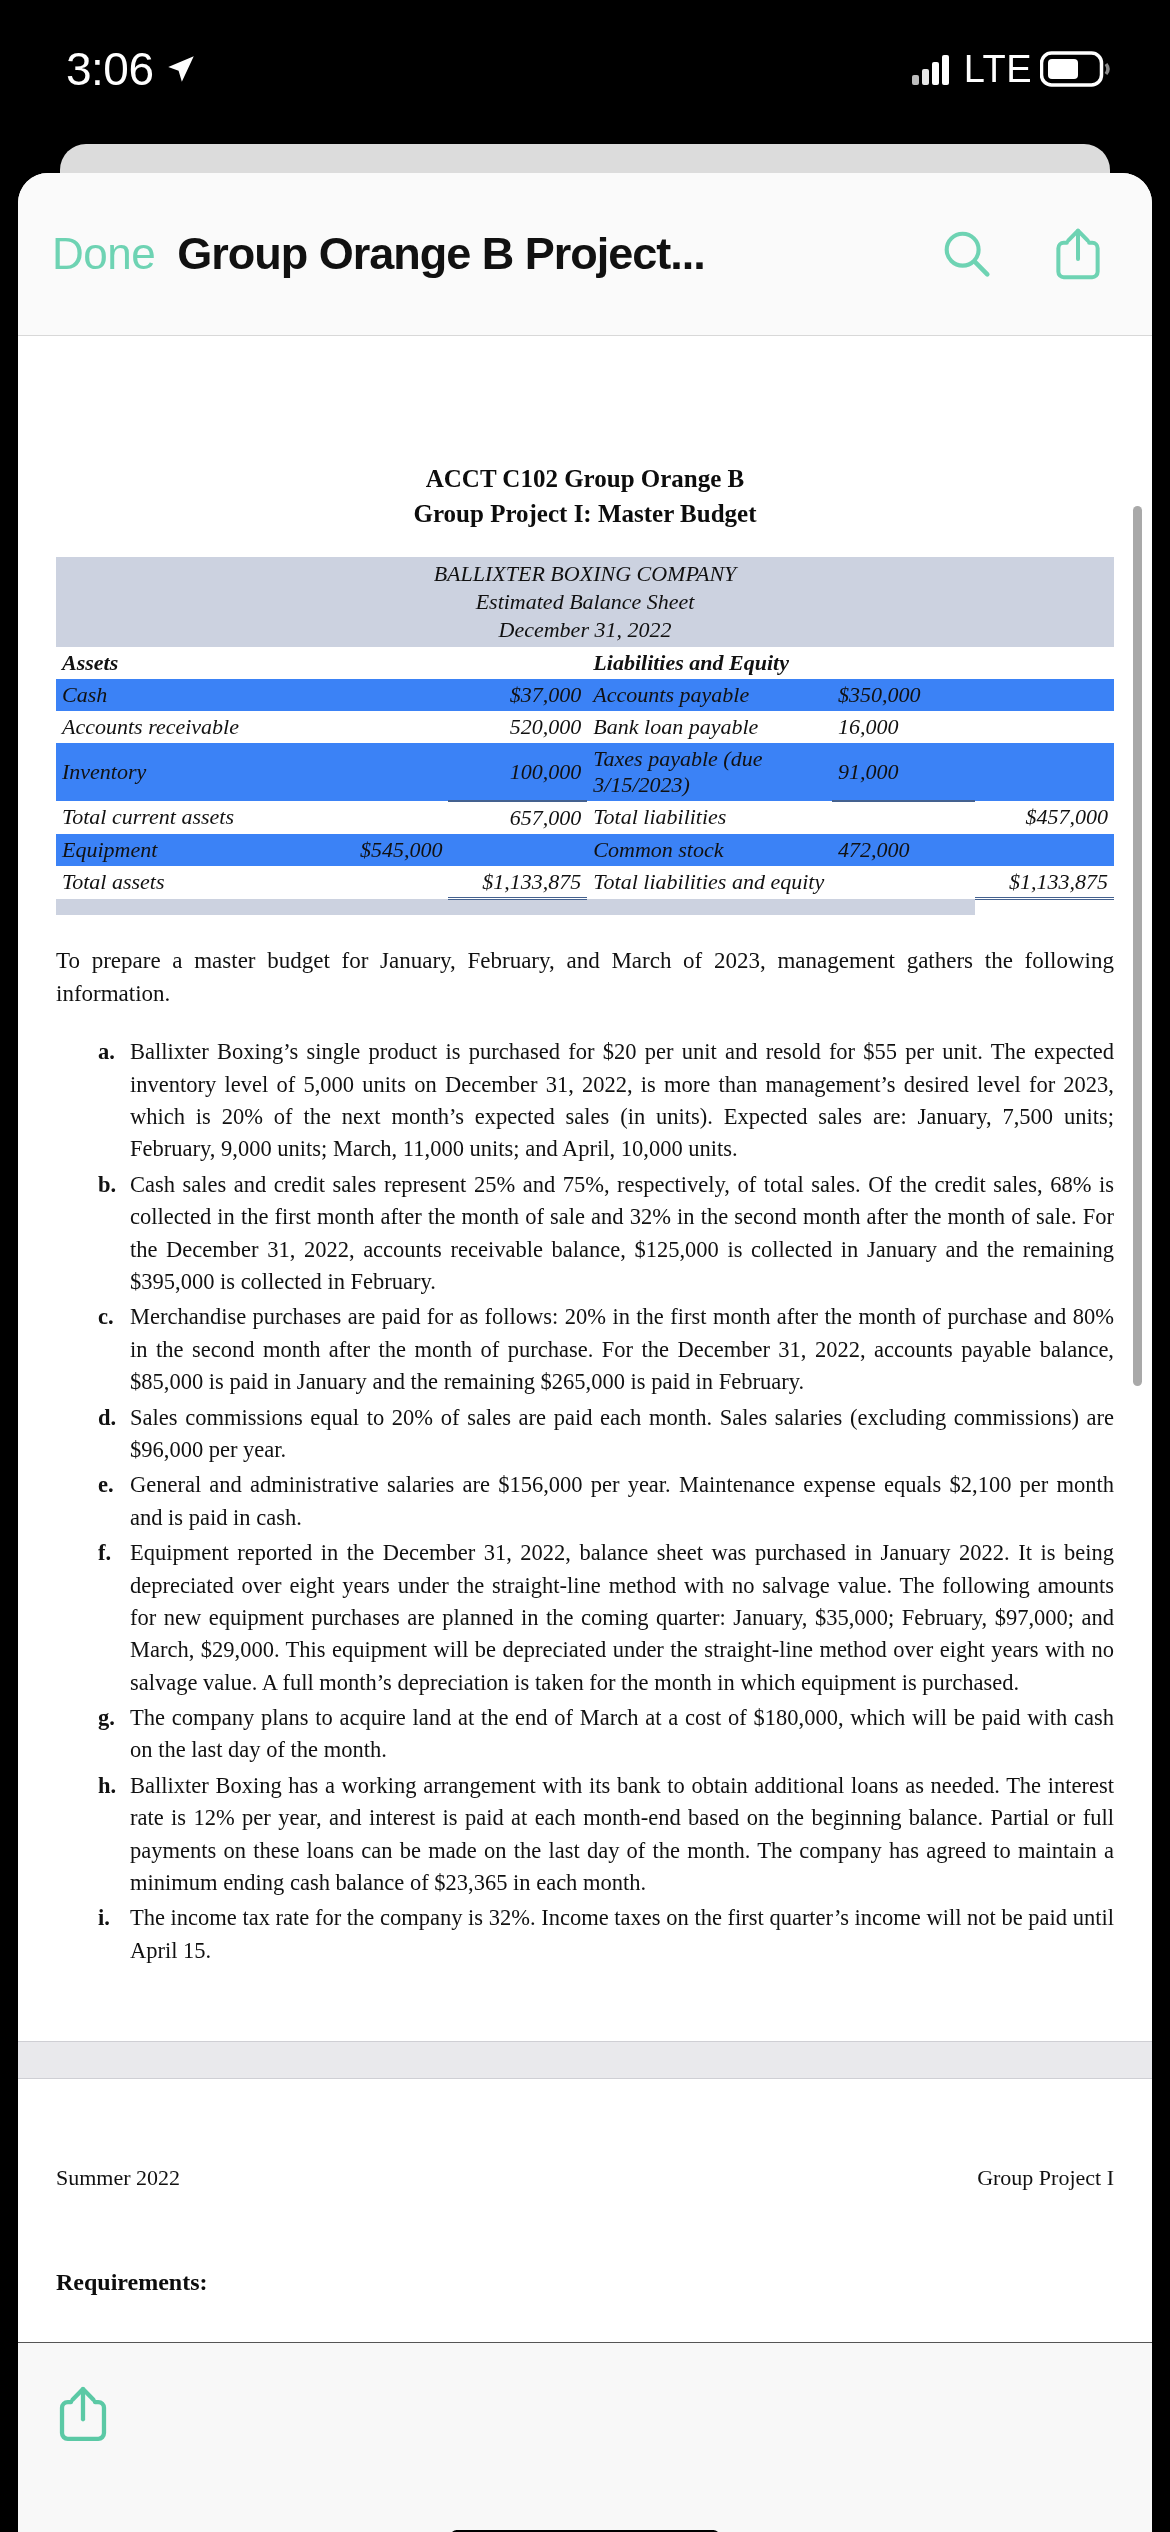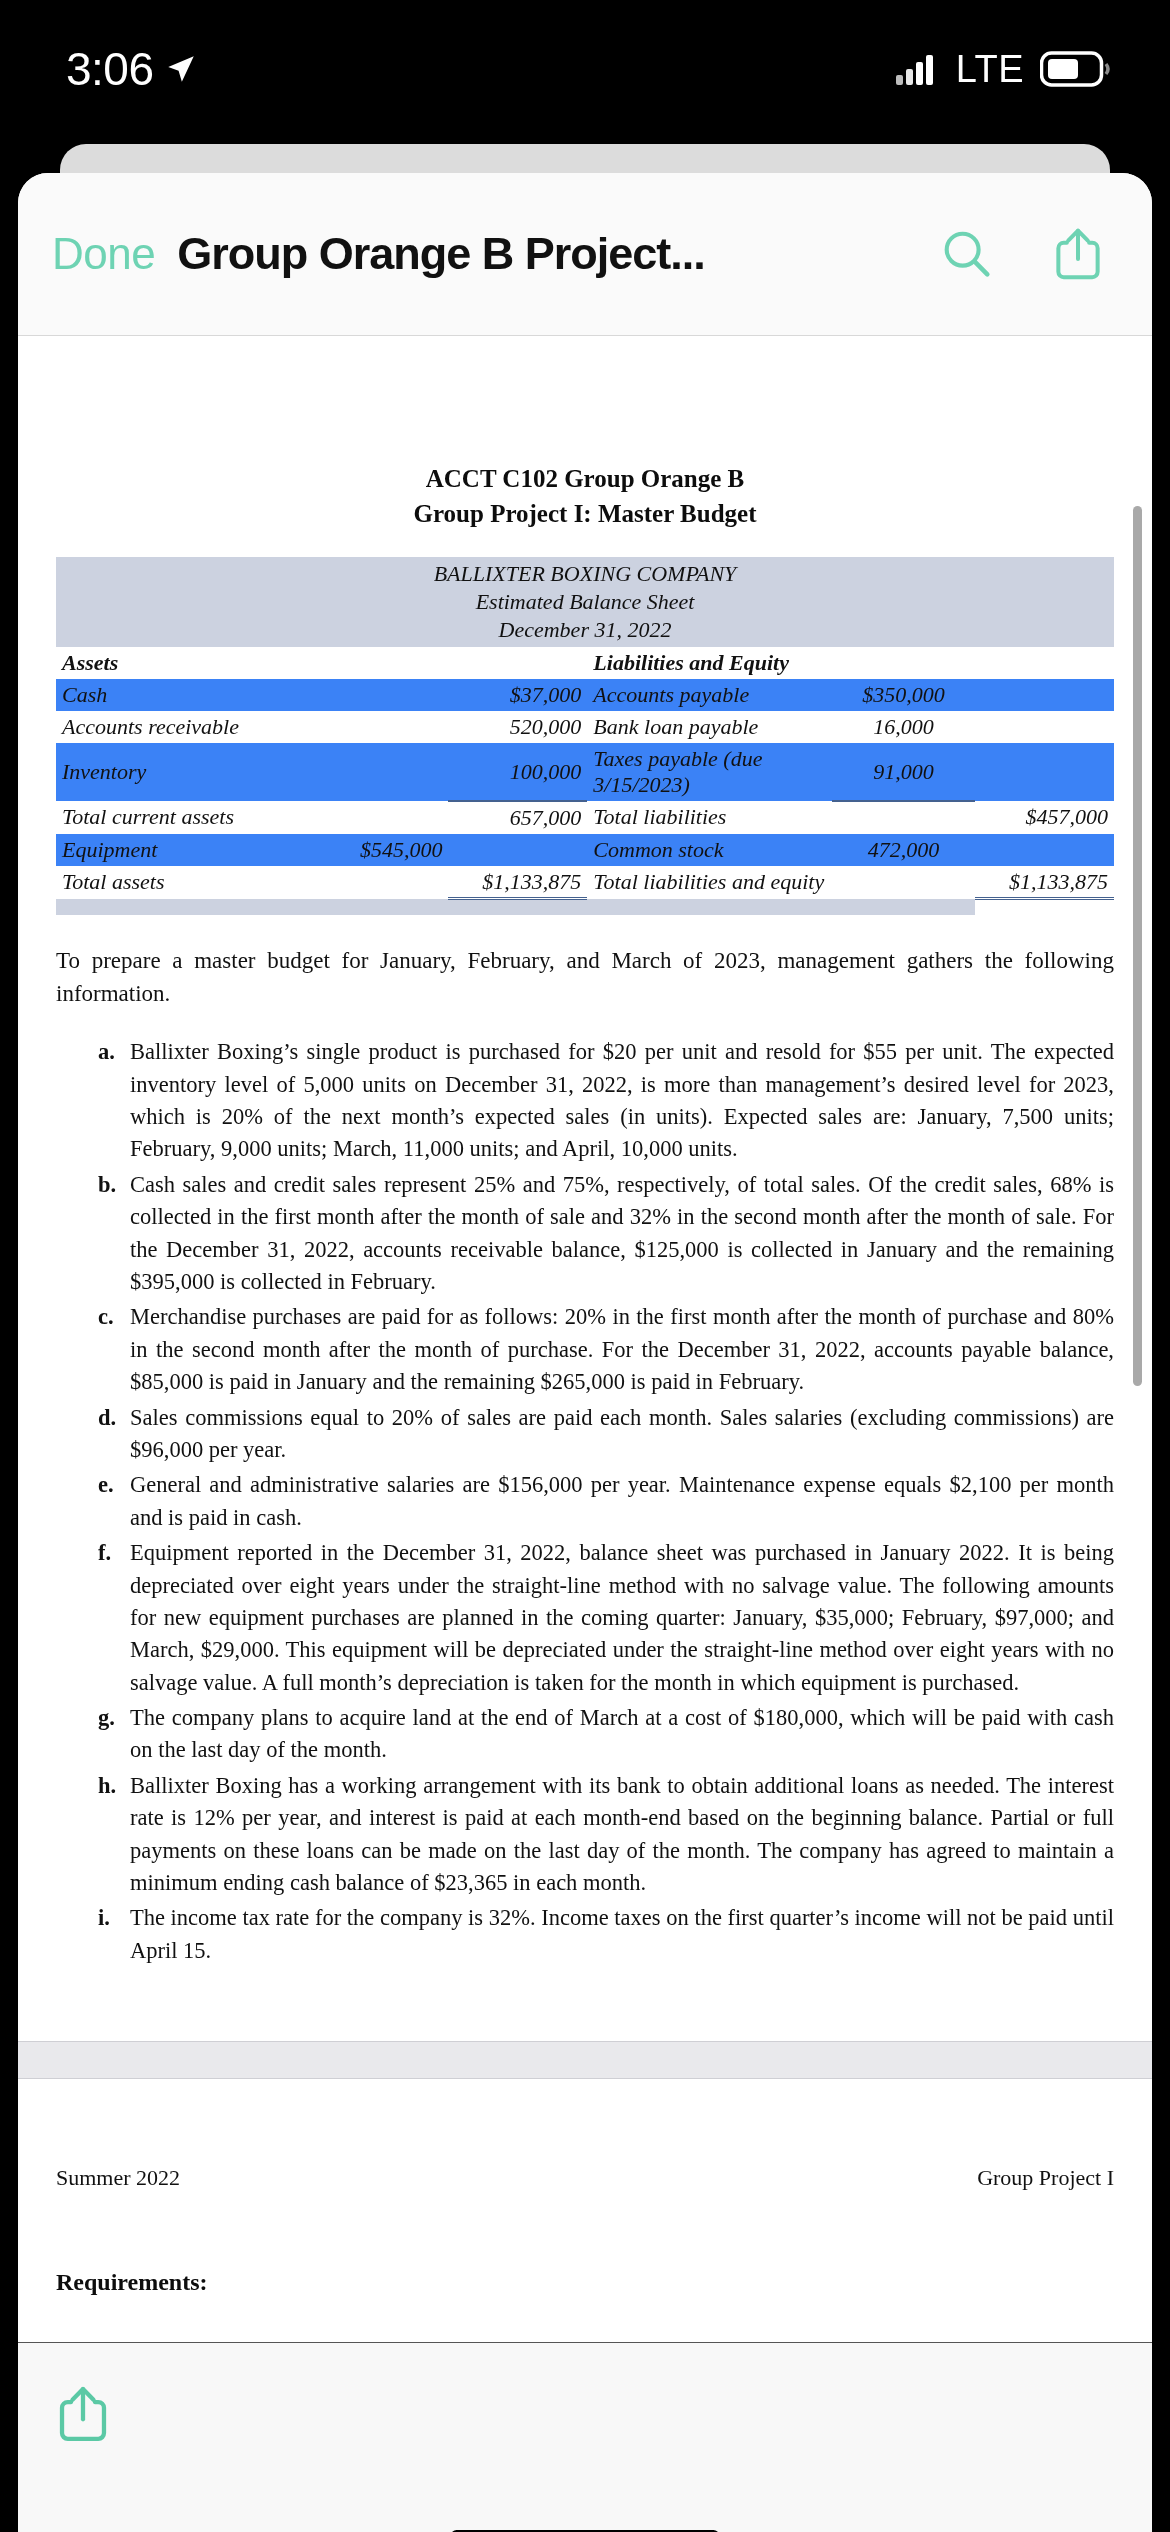--- a/index.html
+++ b/index.html
@@ -18,21 +18,21 @@
     display: flex; align-items: center;
     justify-content: space-between;
     padding: 0 58px 0 66px;
   }
   .status-time {
     font-size: 46px; font-weight: 400;
     letter-spacing: -0.5px;
     display: flex; align-items: center; gap: 10px;
   }
   .loc-arrow { display: block; }
-  .status-right { display: flex; align-items: center; gap: 16px; }
+  .status-right { display: flex; align-items: center; gap: 8px; }
   .lte-label { font-size: 38px; font-weight: 500; letter-spacing: 0.5px; }
 
   
   .sheet-back {
     position: absolute; top: 144px; left: 60px;
     width: 1050px; height: 90px;
     background: #dcdcdc;
     border-radius: 26px 26px 0 0;
   }
   .sheet {
@@ -116,21 +116,21 @@
     background: #ccd2e0;
     text-align: center;
     padding: 3px 6px;
     line-height: 1.28;
   }
   .row-alt { background: #3b82f6; }
   .c-lbl-a { width: 250px; text-align: left; }
   .c-num-a1 { width: 150px; text-align: right; white-space: nowrap; }
   .c-num-a2 { width: 140px; text-align: right; white-space: nowrap; }
   .c-lbl-b { width: 250px; text-align: left; }
-  .c-num-b1 { width: 145px; text-align: center; white-space: nowrap; }
+  .c-num-b1 { width: 145px; text-align: left; white-space: nowrap; }
   .c-num-b2 { width: 140px; text-align: right; white-space: nowrap; }
   .bold { font-weight: 700; }
   .u-single { border-bottom: 2px solid #44618f; padding-bottom: 3px !important; }
   .u-double {
     border-bottom: 3px double #44618f;
     padding-bottom: 2px !important;
   }
   .bs-foot td {
     background: #ccd2e0;
     height: 16px; padding: 0;

